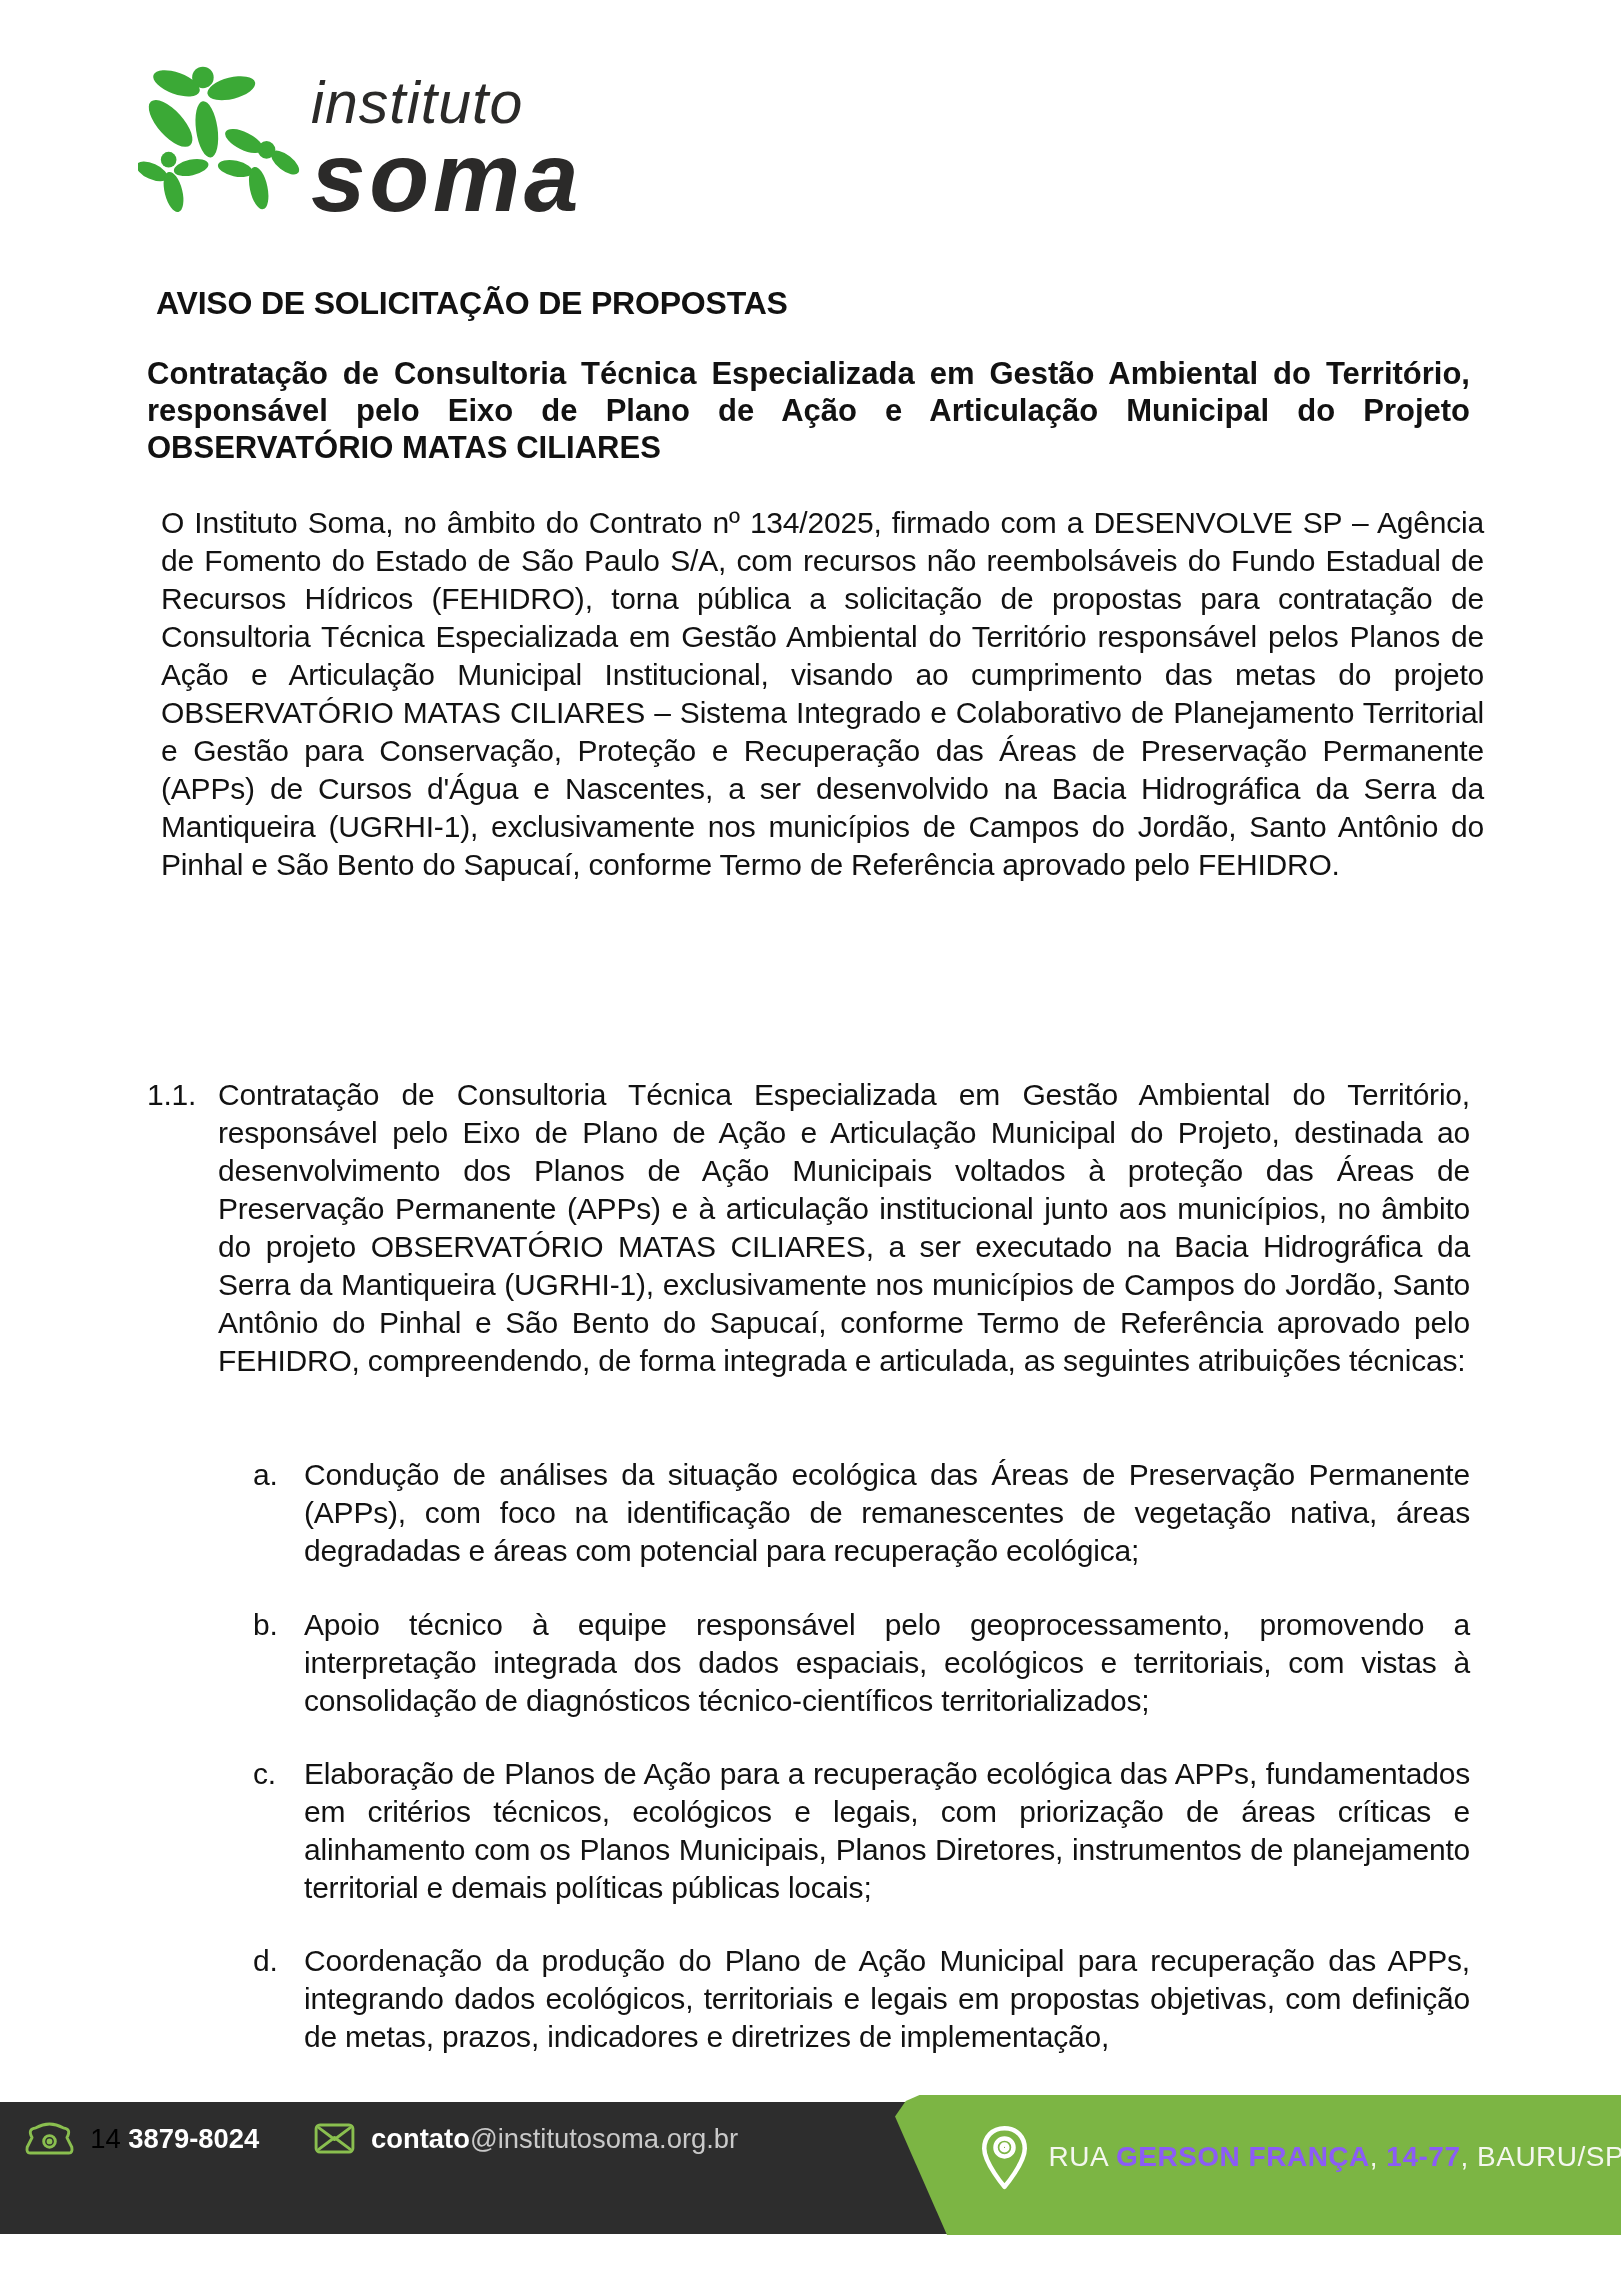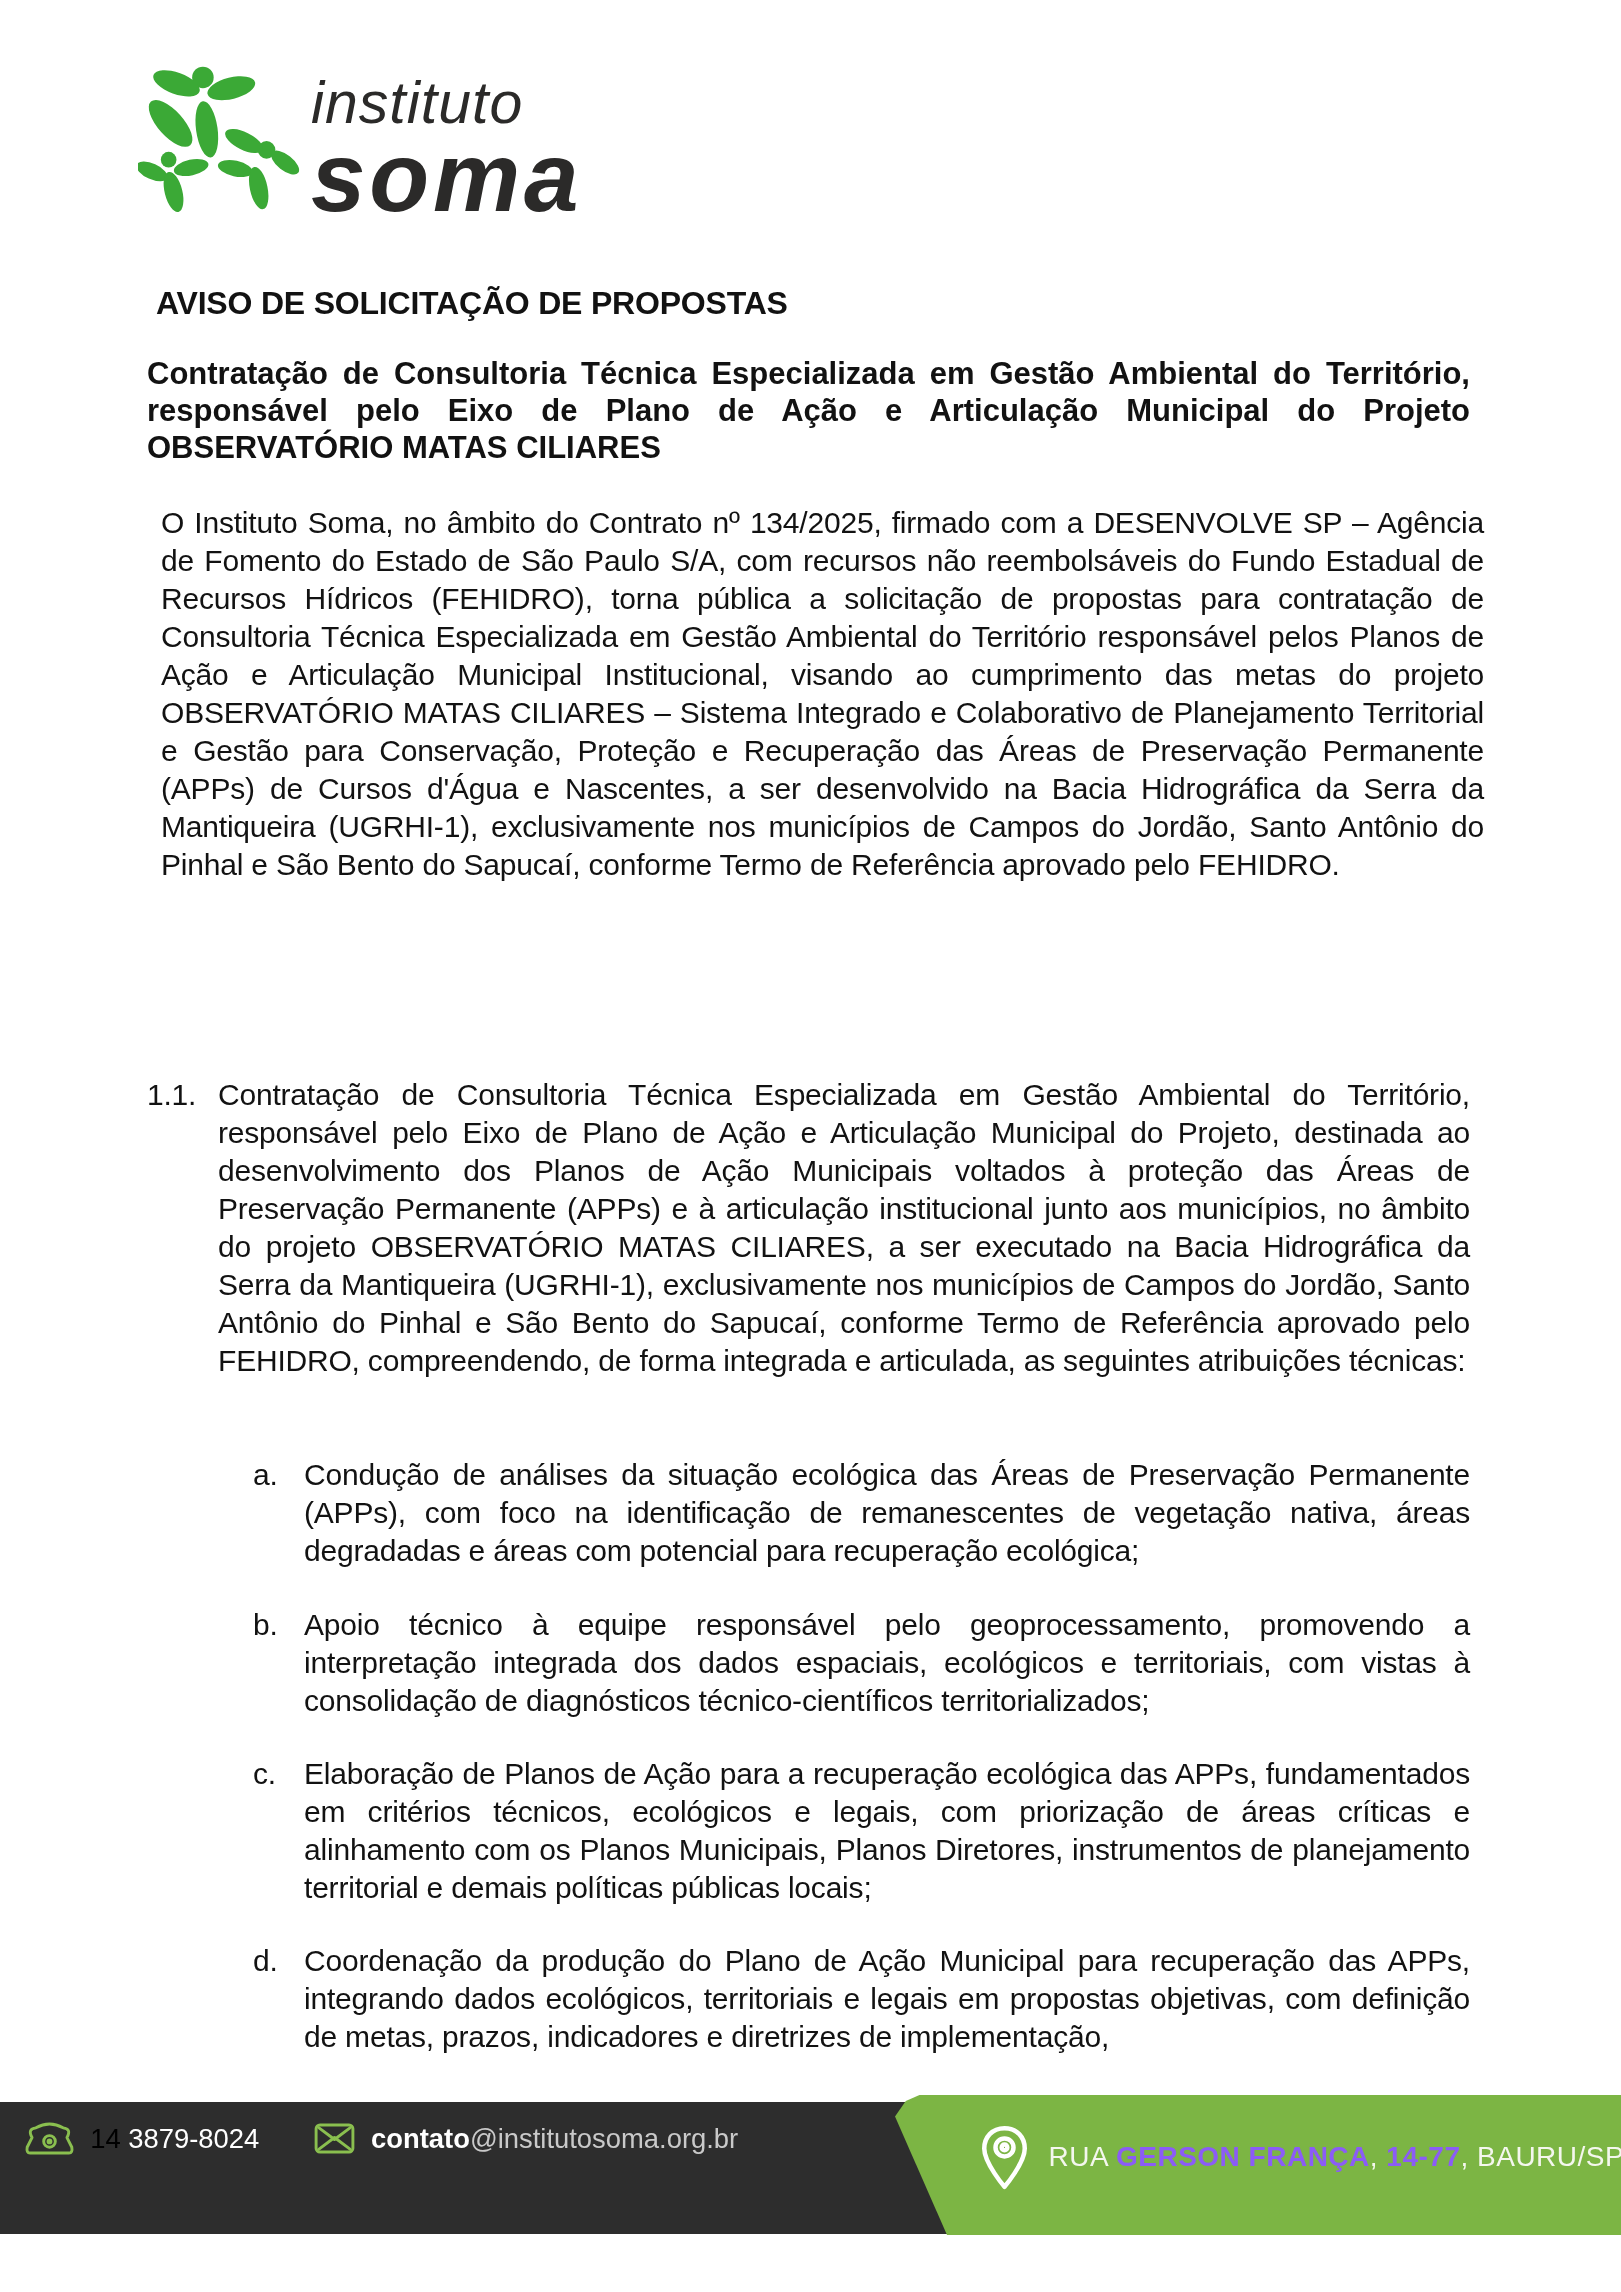--- a/index.html
+++ b/index.html
@@ -69,21 +69,21 @@
     clip-path:polygon(25.5px 0, 11.8px 5.9px, 1px 21.6px, 53px 100%, 100% 100%, 100% 0);
   }
   .contact-row {
     position:absolute; left:23.5px; top:2115px; height:47px;
     display:flex; align-items:center; color:#ffffff;
     font-size:27.4px; white-space:nowrap;
   }
   .contact-row svg { display:block; }
   .phone-text { margin-left:15.7px; }
   .phone-prefix { font-weight:400; color:#000000; }
-  .phone-number { font-weight:400;text-align:center; }
+  .phone-number { font-weight:700;text-align:center; }
   .email-icon { margin-left:55px; }
   .email-text { margin-left:15.7px; }
   .email-user { font-weight:700; }
   .email-domain { font-weight:400; color:var(--email_domain_gray,#c9c9c9); }
   .address-row {
     position:absolute; left:982px; top:2117px; height:80px;
     display:flex; align-items:center; color:#ffffff;
     font-size:28px; letter-spacing:0.5px; white-space:nowrap;
   }
   .address-text { margin-left:21.6px; font-weight:400; color:#f4f7ee; }

